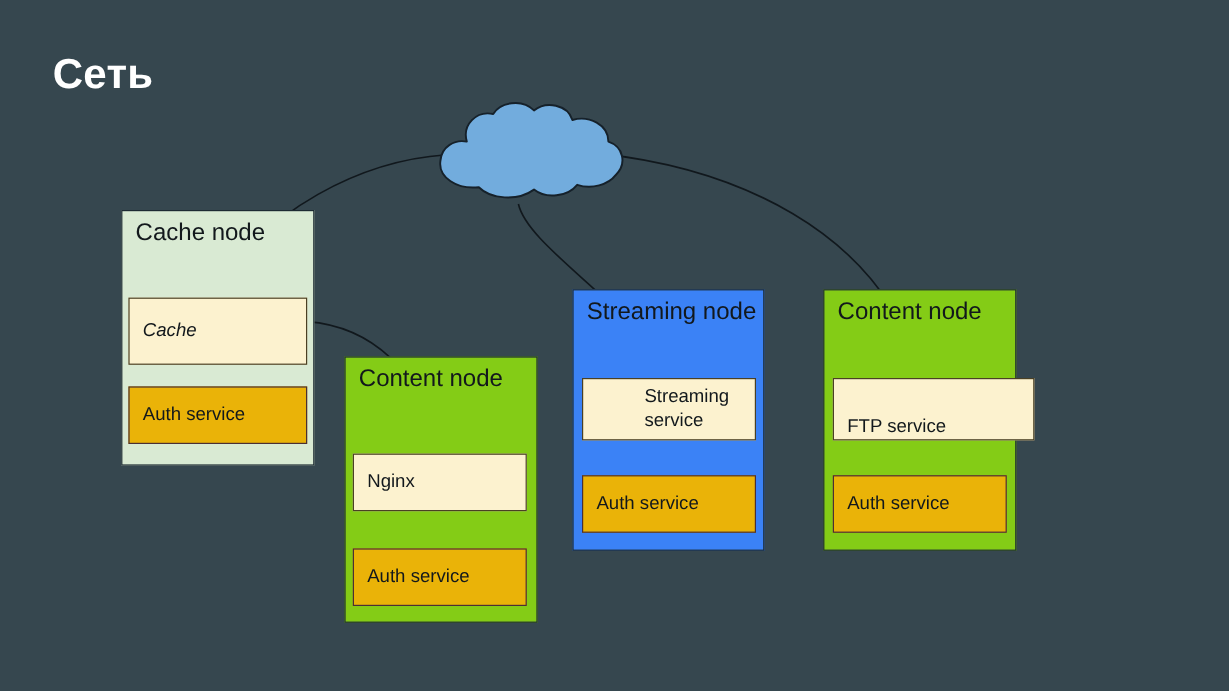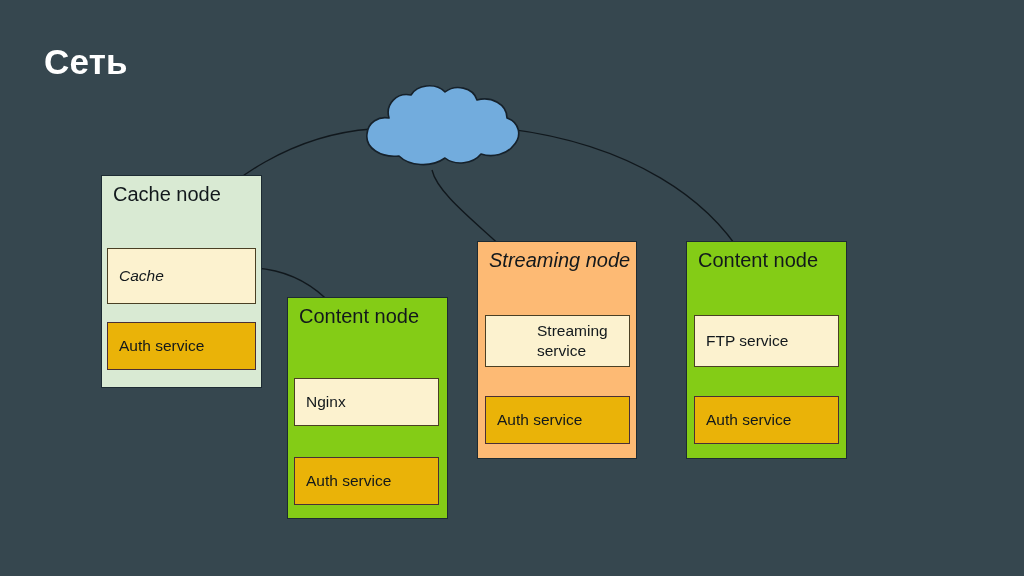--- a/index.html
+++ b/index.html
@@ -70,21 +70,21 @@
     font-size: 15.5px;
     color: #12181c;
     padding-left: 11px;
     line-height: 1.32;
   }
   .svc-yellow { background: #fcf2cf; border-color: #4a4024; }
   .svc-pink   { background: #eab308; border-color: #4a2f35; }
 
   .grp-green  { background: #d9ead3; }
   .grp-peach  { background: #84cc16; }
-  .grp-blue   { background: #fdba74; font-style: italic; }
+  .grp-blue   { background: #3b82f6; }
 
   #cloud-wrap {
     position: absolute;
     left: 355px;
     top: 84px;
     width: 170px;
     height: 88px;
   }
 </style>
 </head>
@@ -162,21 +162,21 @@
     <div class="svc-box svc-yellow" style="left:485px; top:315px; width:145px; height:52px;justify-content:flex-end;">
       <span class="svc-label" style="width:92px;">Streaming service</span>
     </div>
     <div class="svc-box svc-pink" style="left:485px; top:396px; width:145px; height:48px;">
       <span class="svc-label">Auth service</span>
     </div>
 
     <div class="node-group grp-peach" style="left:686px; top:241px; width:161px; height:218px;">
       <div class="node-title">Content node</div>
     </div>
-    <div class="svc-box svc-yellow" style="left:694px; top:315px; width:145px; height:52px;">
+    <div class="svc-box svc-yellow" style="left:694px; top:315px; width:168px; height:52px;align-items:flex-end;">
       <span class="svc-label">FTP service</span>
     </div>
     <div class="svc-box svc-pink" style="left:694px; top:396px; width:145px; height:48px;">
       <span class="svc-label">Auth service</span>
     </div>
 
   </div>
 </div>
 
 </body></html>

